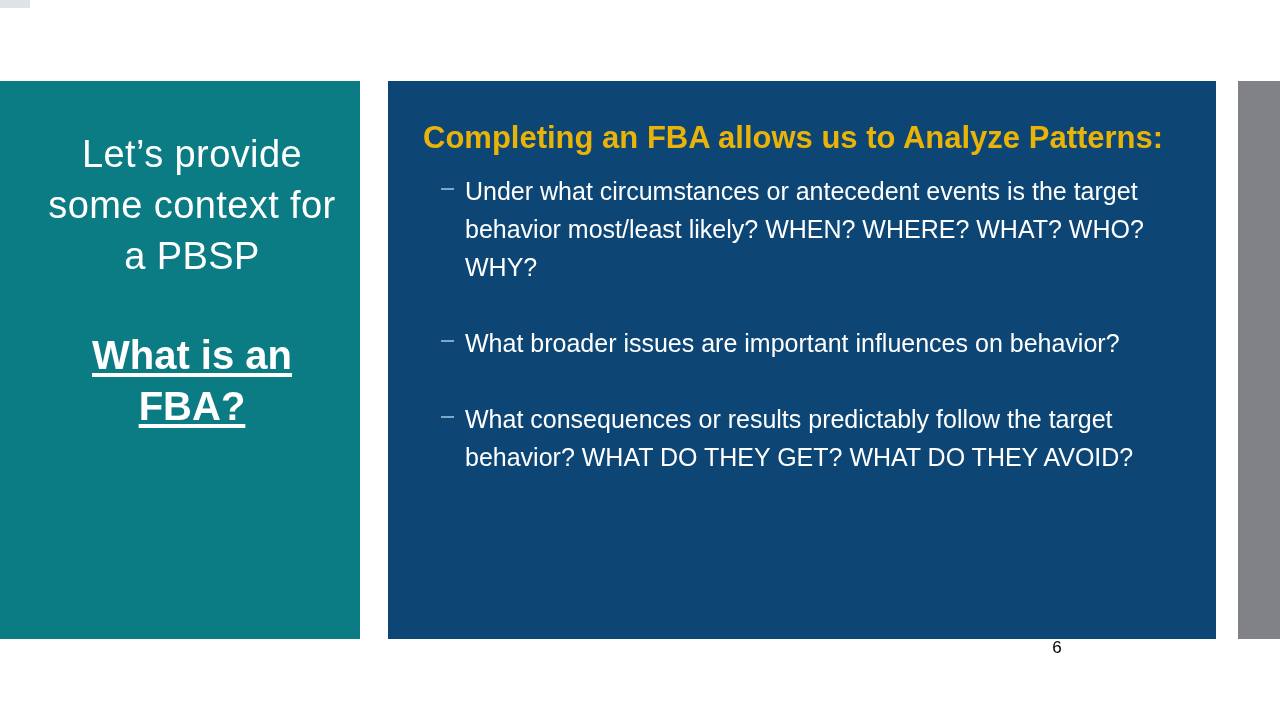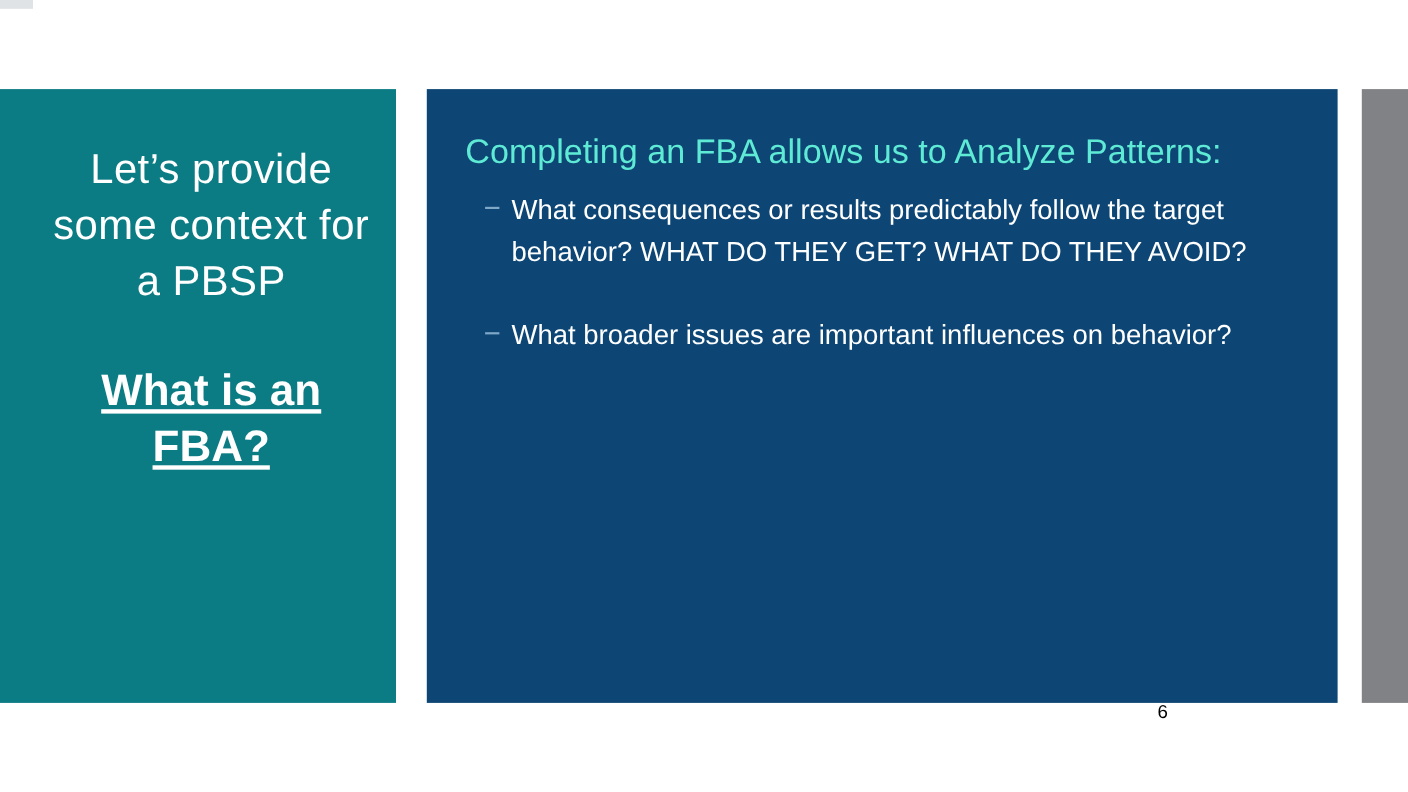--- a/index.html
+++ b/index.html
@@ -69,23 +69,23 @@
     height: 558px;
     background: #0d4675;
     box-sizing: border-box;
     padding: 34px 30px 20px 35px;
     color: #ffffff;
   }
 
   .content-heading {
     font-size: 31px;
     line-height: 45px;
-    font-weight: 400;
+    font-weight: 700;
     margin: 0 0 12px 0;
-    color: #5eead4;
+    color: #eab308;
   }
 
   .bullet-list {
     margin: 0;
     padding: 0;
     list-style: none;
   }
 
   .bullet-item {
     position: relative;
@@ -150,25 +150,29 @@
     <div class="title-main">Let’s provide some context for a PBSP</div>
     <div class="title-sub">What is an FBA?</div>
   </div>
 
   <div class="content-panel">
     <h1 class="content-heading">Completing an FBA allows us to Analyze Patterns:</h1>
 
     <ul class="bullet-list">
       <li class="bullet-item">
         <span class="bullet-dash"></span>
-        <span>What consequences or results predictably follow the target behavior? WHAT DO THEY GET? WHAT DO THEY AVOID?</span>
+        <span>Under what circumstances or antecedent events is the target behavior most/least likely? WHEN? WHERE? WHAT? WHO? WHY?</span>
       </li>
       <li class="bullet-item">
         <span class="bullet-dash"></span>
         <span>What broader issues are important influences on behavior?</span>
+      </li>
+      <li class="bullet-item">
+        <span class="bullet-dash"></span>
+        <span>What consequences or results predictably follow the target behavior? WHAT DO THEY GET? WHAT DO THEY AVOID?</span>
       </li>
     </ul>
   </div>
 
   <div class="right-bar"></div>
 
   <div class="slide-number">6</div>
 
 </div>
 

